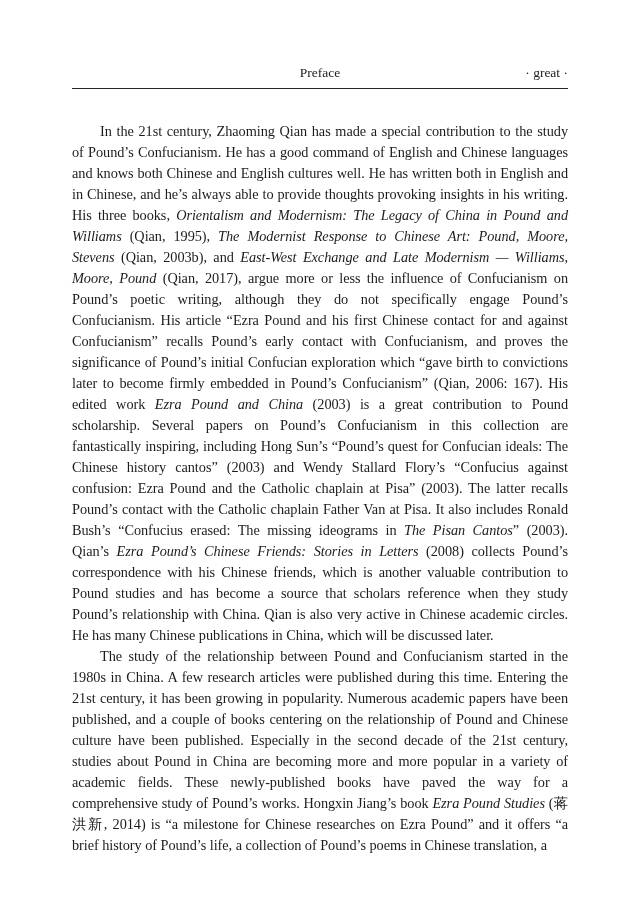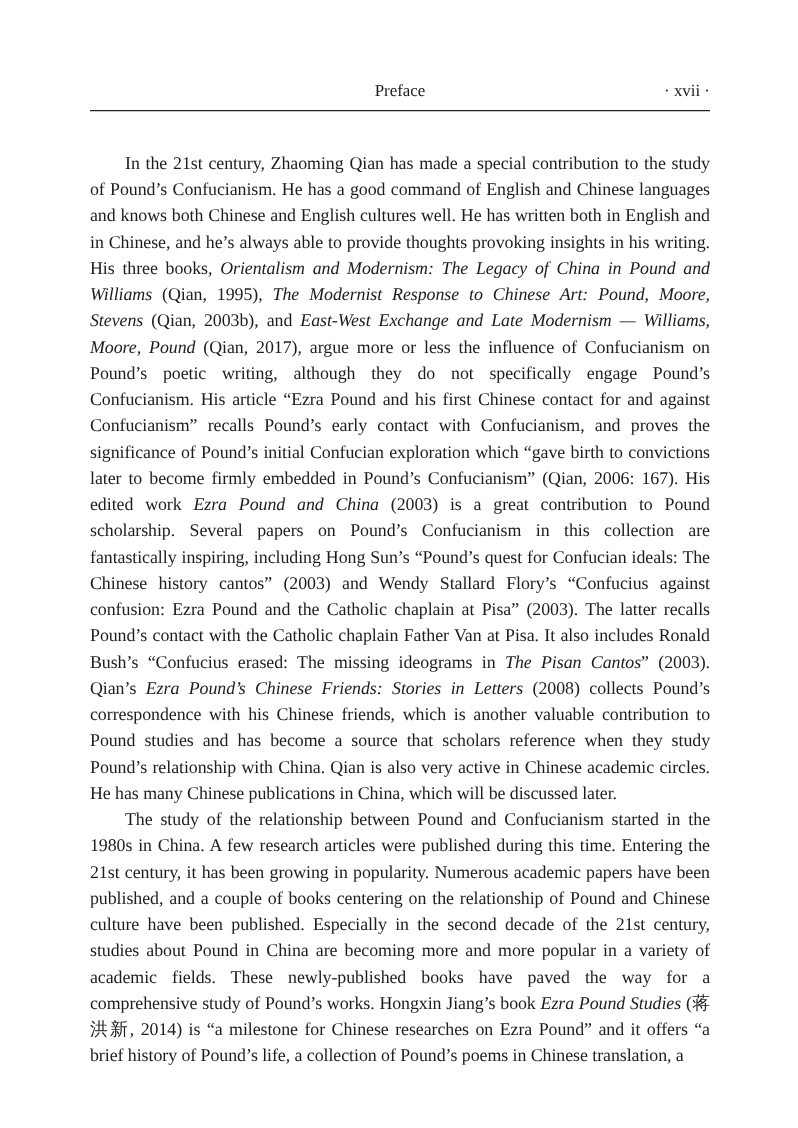--- a/index.html
+++ b/index.html
@@ -44,19 +44,19 @@
     text-indent: 28px;
   }
   .body-text em { font-style: italic; }
 </style>
 </head>
 <body>
 
 <div class="page">
   <div class="header">
     <span class="running-title">Preface</span>
-    <span class="page-number">· xvii ·</span>
+    <span class="page-number">· great ·</span>
   </div>
   <div class="body-text">
       <p><span>In the 21st century, Zhaoming Qian has made a special contribution to the study of Pound’s Confucianism. He has a good command of English and Chinese languages and knows both Chinese and English cultures well. He has written both in English and in Chinese, and he’s always able to provide thoughts provoking insights in his writing. His three books, </span><em>Orientalism and Modernism: The Legacy of China in Pound and Williams</em><span> (Qian, 1995), </span><em>The Modernist Response to Chinese Art: Pound, Moore, Stevens</em><span> (Qian, 2003b), and </span><em>East-West Exchange and Late Modernism — Williams, Moore, Pound</em><span> (Qian, 2017), argue more or less the influence of Confucianism on Pound’s poetic writing, although they do not specifically engage Pound’s Confucianism. His article “Ezra Pound and his first Chinese contact for and against Confucianism” recalls Pound’s early contact with Confucianism, and proves the significance of Pound’s initial Confucian exploration which “gave birth to convictions later to become firmly embedded in Pound’s Confucianism” (Qian, 2006: 167). His edited work </span><em>Ezra Pound and China</em><span> (2003) is a great contribution to Pound scholarship. Several papers on Pound’s Confucianism in this collection are fantastically inspiring, including Hong Sun’s “Pound’s quest for Confucian ideals: The Chinese history cantos” (2003) and Wendy Stallard Flory’s “Confucius against confusion: Ezra Pound and the Catholic chaplain at Pisa” (2003). The latter recalls Pound’s contact with the Catholic chaplain Father Van at Pisa. It also includes Ronald Bush’s “Confucius erased: The missing ideograms in </span><em>The Pisan Cantos</em><span>” (2003). Qian’s </span><em>Ezra Pound’s Chinese Friends: Stories in Letters</em><span> (2008) collects Pound’s correspondence with his Chinese friends, which is another valuable contribution to Pound studies and has become a source that scholars reference when they study Pound’s relationship with China. Qian is also very active in Chinese academic circles. He has many Chinese publications in China, which will be discussed later.</span></p>
       <p><span>The study of the relationship between Pound and Confucianism started in the 1980s in China. A few research articles were published during this time. Entering the 21st century, it has been growing in popularity. Numerous academic papers have been published, and a couple of books centering on the relationship of Pound and Chinese culture have been published. Especially in the second decade of the 21st century, studies about Pound in China are becoming more and more popular in a variety of academic fields. These newly-published books have paved the way for a comprehensive study of Pound’s works. Hongxin Jiang’s book </span><em>Ezra Pound Studies</em><span> (蒋洪新, 2014) is “a milestone for Chinese researches on Ezra Pound” and it offers “a brief history of Pound’s life, a collection of Pound’s poems in Chinese translation, a</span></p>
     </div>
 </div>
 
 </body></html>

